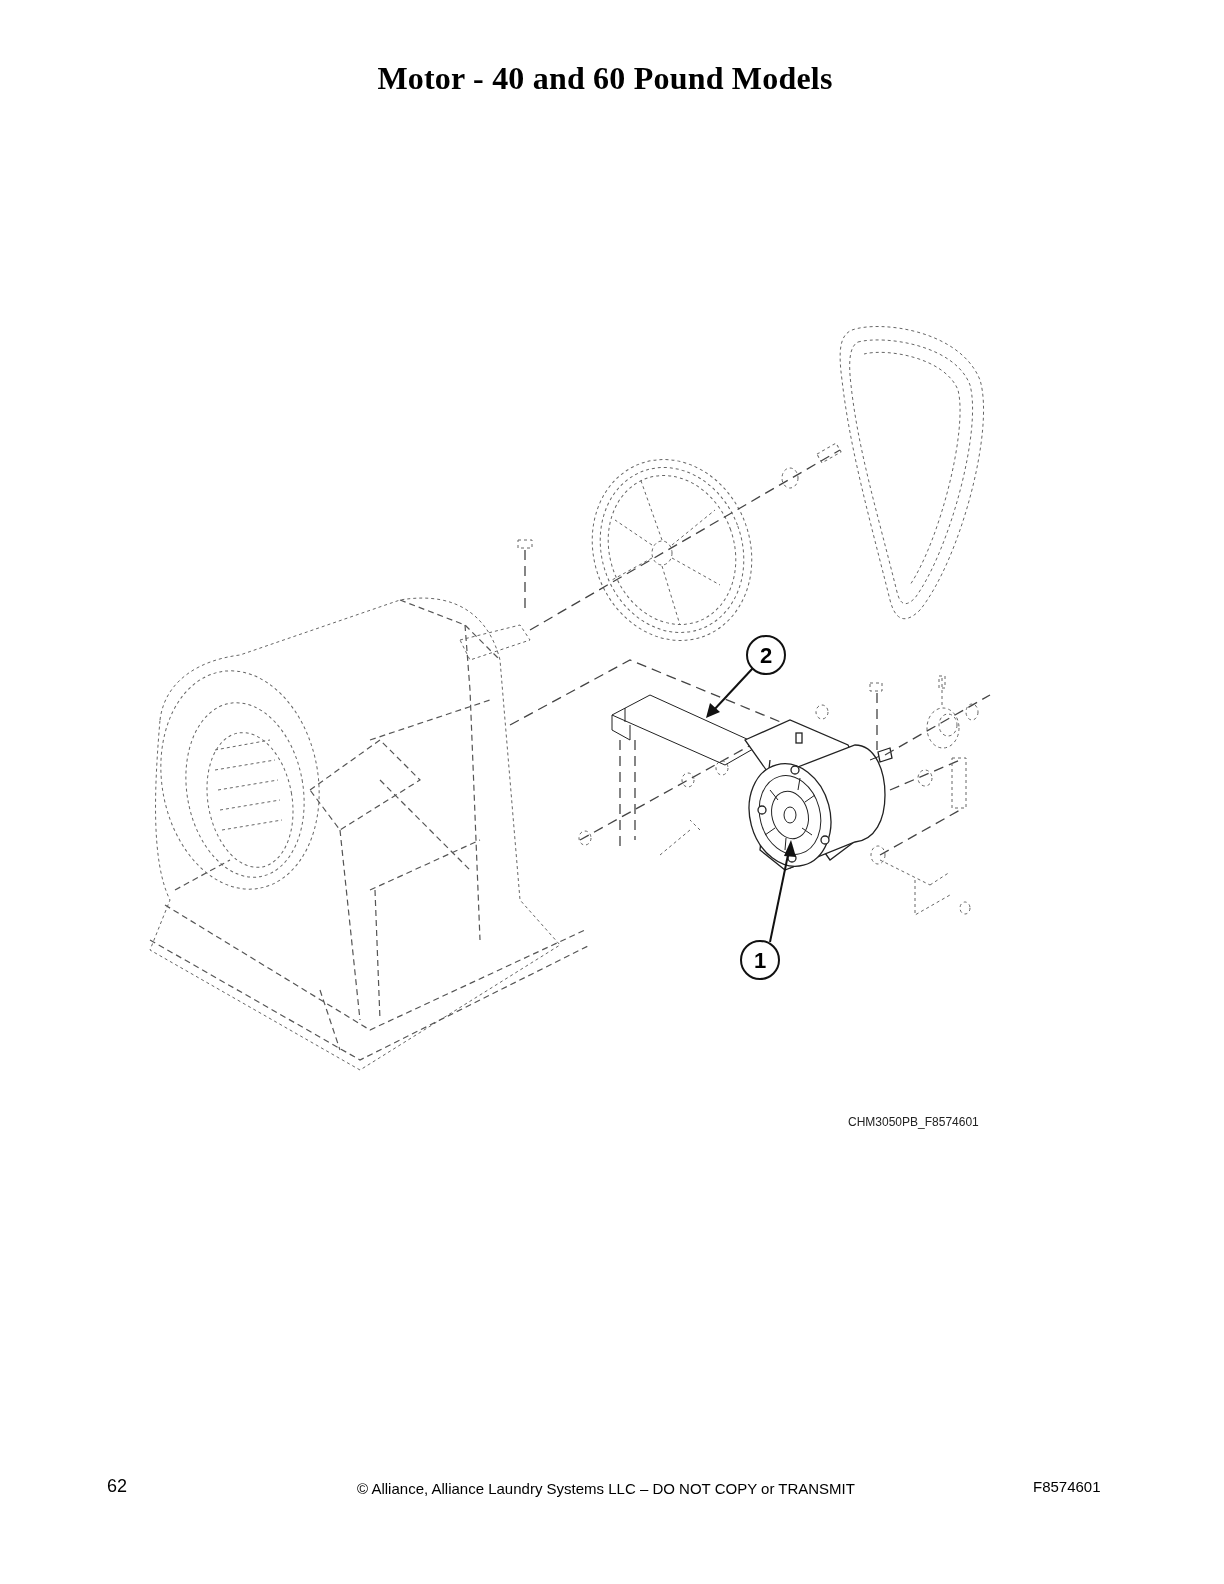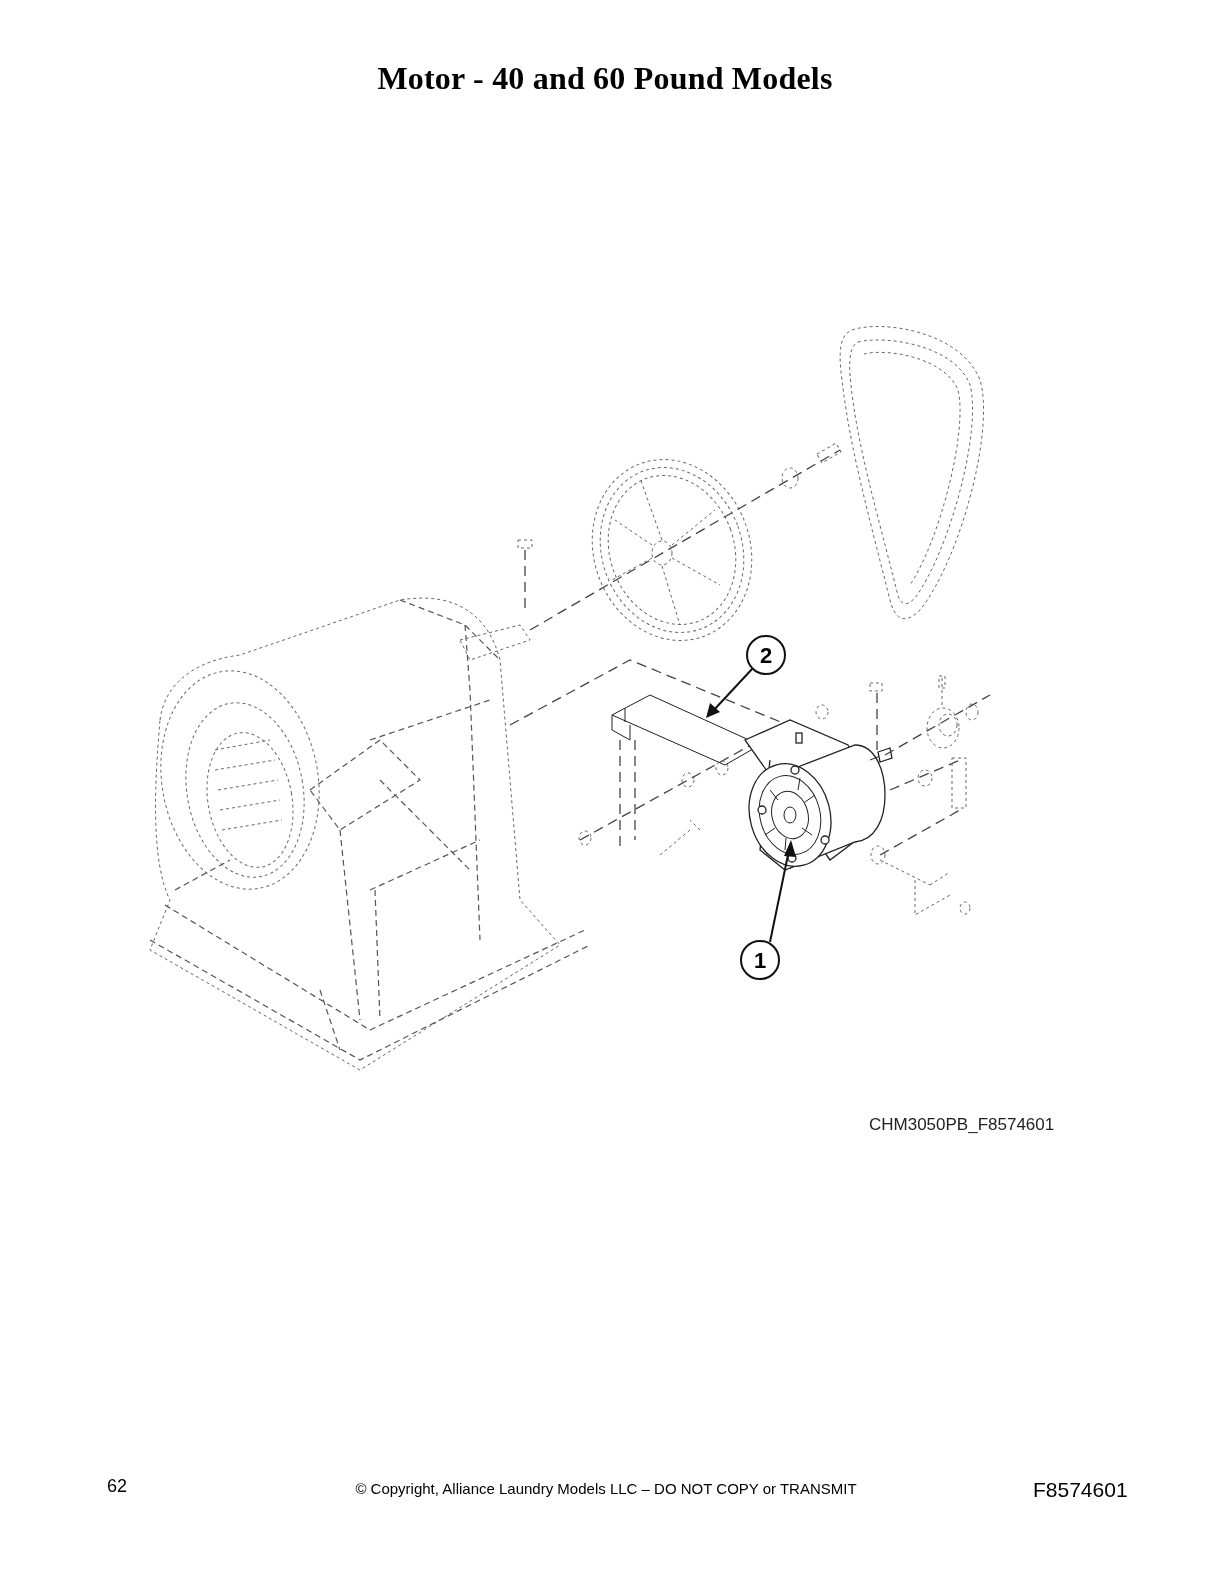--- a/index.html
+++ b/index.html
@@ -1,24 +1,24 @@
 <!DOCTYPE html>
 <html><head>
 <meta charset="utf-8">
 <style>
   html, body { margin: 0; padding: 0; background: #ffffff; }
   body { width: 1224px; height: 1584px; position: relative; overflow: hidden;
          font-family: "Liberation Sans", sans-serif; color: #000; }
   .page-title { position: absolute; top: 60px; left: 0; width: 1210px; text-align: center;
                 font-size: 32px; font-weight: bold; letter-spacing: 0.2px; font-family: Liberation Serif, serif; }
   .diagram { position: absolute; left: 0; top: 0; width: 1224px; height: 1584px; }
-  .fig-id { position: absolute; left: 869px; top: 1115px; font-size: 17px; color: #222; }
+  .fig-id { position: absolute; left: 848px; top: 1115px; font-size: 12px; color: #222; }
   .footer-page { position: absolute; left: 107px; top: 1476px; font-size: 18px; }
   .footer-copy { position: absolute; left: 0; width: 1212px; text-align: center; top: 1480px; font-size: 15px; }
-  .footer-doc { position: absolute; left: 1033px; top: 1478px; font-size: 21px; }
+  .footer-doc { position: absolute; left: 1033px; top: 1478px; font-size: 15px; }
   .d1 { fill: none; stroke: #555; stroke-width: 1.2; stroke-dasharray: 6 4; }
   .d2 { fill: none; stroke: #666; stroke-width: 1; stroke-dasharray: 3 3; }
   .d3 { fill: none; stroke: #444; stroke-width: 1.3; stroke-dasharray: 10 6; }
   .s  { fill: #fff; stroke: #222; stroke-width: 1.3; }
   .sl { fill: none; stroke: #222; stroke-width: 1; }
   .callout-circle { fill: #fff; stroke: #111; stroke-width: 2; }
   .callout-arrow { stroke: #111; stroke-width: 2; fill: none; }
   .callout-text { font-family: "Liberation Sans", sans-serif; font-weight: bold; font-size: 22px; }
 </style>
 </head>
@@ -142,14 +142,14 @@
     <line class="callout-arrow" x1="770" y1="942" x2="789" y2="850"></line>
     <polygon points="791,840 784,856 796,857" fill="#111"></polygon>
     <circle class="callout-circle" cx="760" cy="960" r="19"></circle>
     <text class="callout-text" x="760" y="968" text-anchor="middle">1</text>
   </g>
 </svg>
 
 <div class="fig-id">CHM3050PB_F8574601</div>
 
 <div class="footer-page">62</div>
-<div class="footer-copy">© Copyright, Alliance Laundry Models LLC – DO NOT COPY or TRANSMIT</div>
+<div class="footer-copy">© Alliance, Alliance Laundry Systems LLC – DO NOT COPY or TRANSMIT</div>
 <div class="footer-doc">F8574601</div>
 
 </body></html>

